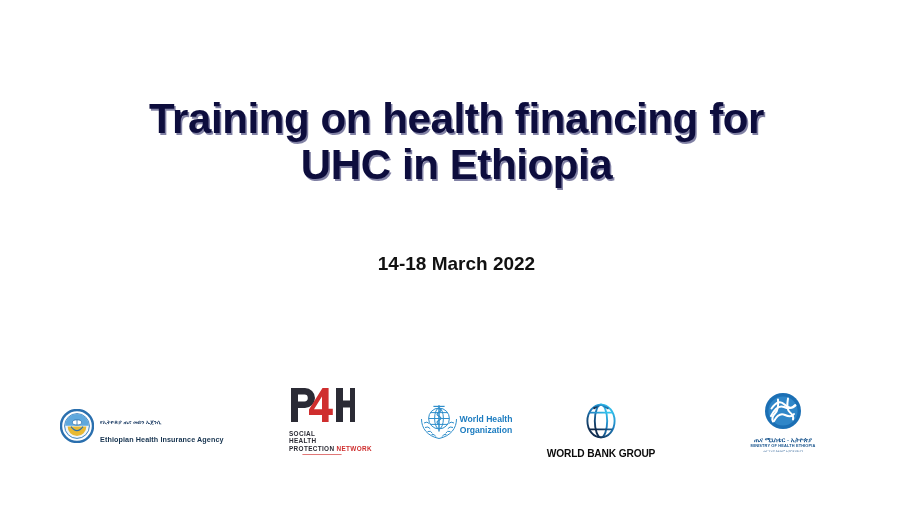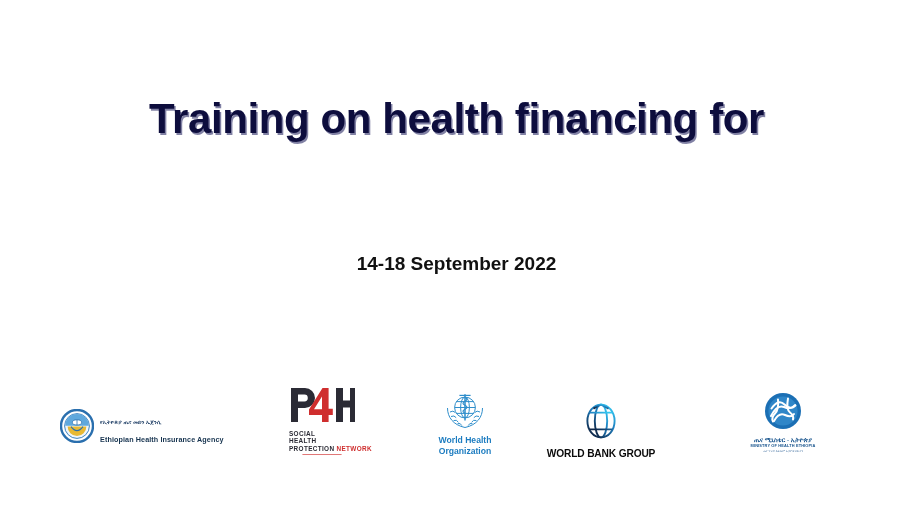--- a/index.html
+++ b/index.html
@@ -86,21 +86,21 @@
   #logo-p4h { left: 289px; top: -2px; width: 76px; height: 70px;
               flex-direction: column; align-items: flex-start; }
   .p4h-mark { display: block; }
   .p4h-words { margin-top: 2px; line-height: 7.4px; }
   .p4h-words div { font-size: 6.4px; font-weight: bold; color: #2b2b35;
                    letter-spacing: .35px; white-space: nowrap; }
   .p4h-net { color: #cf2e2e; }
 
   
   #logo-who { left: 430px; top: 4px; width: 70px; height: 64px;
-              flex-direction: column; }
+              flex-direction: row; }
   .who-words { margin-top: 1px; text-align: center; line-height: 10.5px; }
   .who-words div { font-size: 8.6px; font-weight: bold; color: #1c7cc0;
                    white-space: nowrap; }
 
   
   #logo-wb { left: 545px; top: 11px; width: 112px; height: 60px;
              flex-direction: column; }
   .wb-words { margin-top: 3px; font-size: 10.2px; font-weight: bold;
               color: #0a0a0a; letter-spacing: -0.15px; white-space: nowrap; }
 
@@ -115,24 +115,25 @@
   .moh-sub { font-size: 3.1px; color: #3a6a9c; margin-top: 2px;
              white-space: nowrap; }
 </style>
 </head>
 <body>
 
 <div class="slide">
 
   <div class="title-block">
     <div class="title-line">Training on health financing for</div>
+    <div class="title-line">UHC in Ethiopia</div>
   </div>
 
   <div class="subtitle-block">
-    <div class="subtitle-line">14-18 September 2022</div>
+    <div class="subtitle-line">14-18 March 2022</div>
   </div>
 
   <div class="logo-strip">
 
     <div class="logo" id="logo-ehia">
       <span>
         <svg width="34" height="34" viewBox="0 0 34 34">
           <circle cx="17" cy="17" r="16" fill="#ffffff" stroke="#2a6fae" stroke-width="2.4"></circle>
           <circle cx="17" cy="17" r="12.4" fill="#eef5fb" stroke="#3f84c2" stroke-width="1"></circle>
           <path d="M5.2 16.8 A11.8 11.8 0 0 1 28.8 16.8 Z" fill="#5fa8dd"></path>

